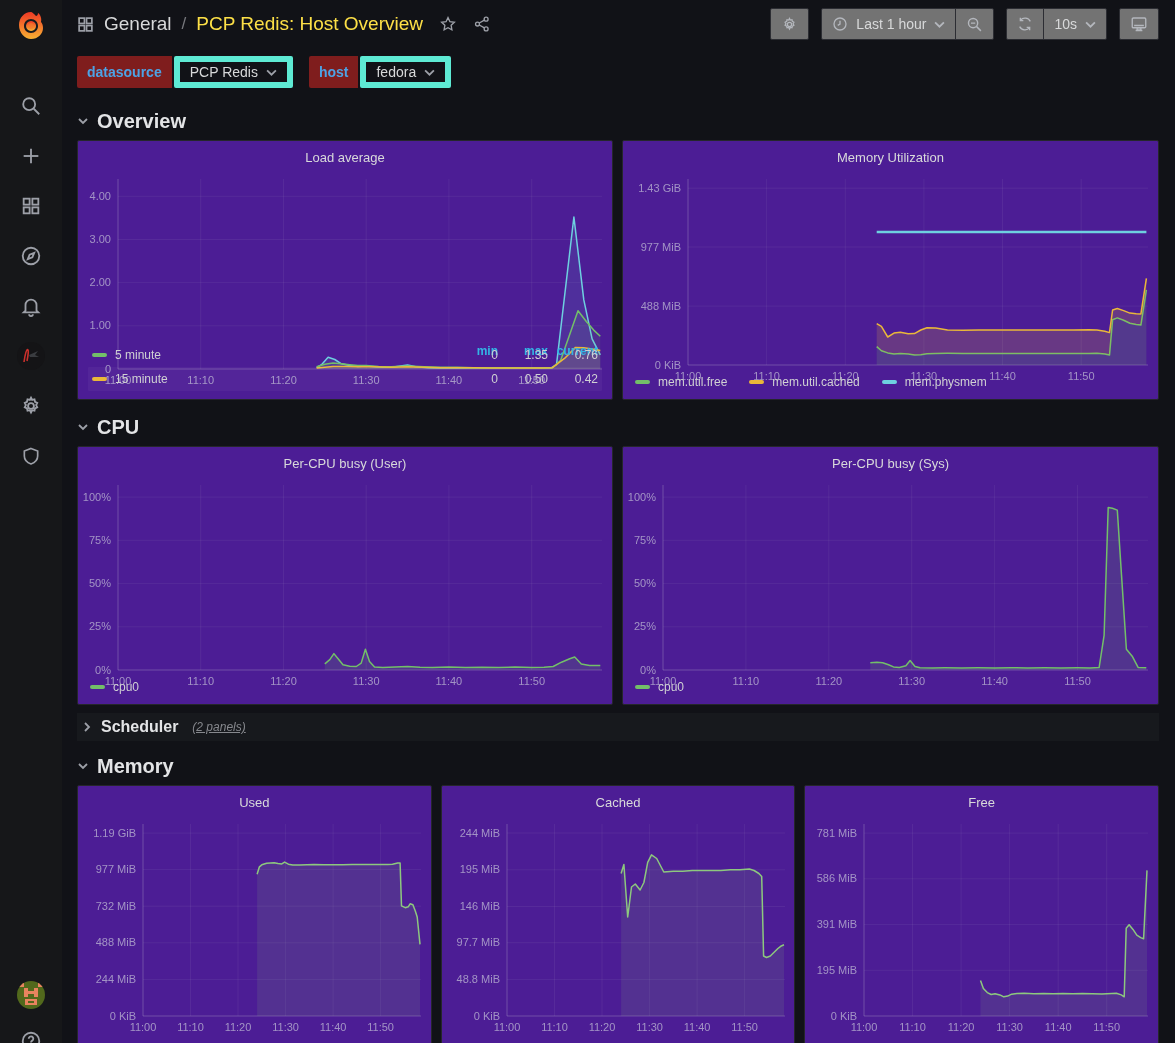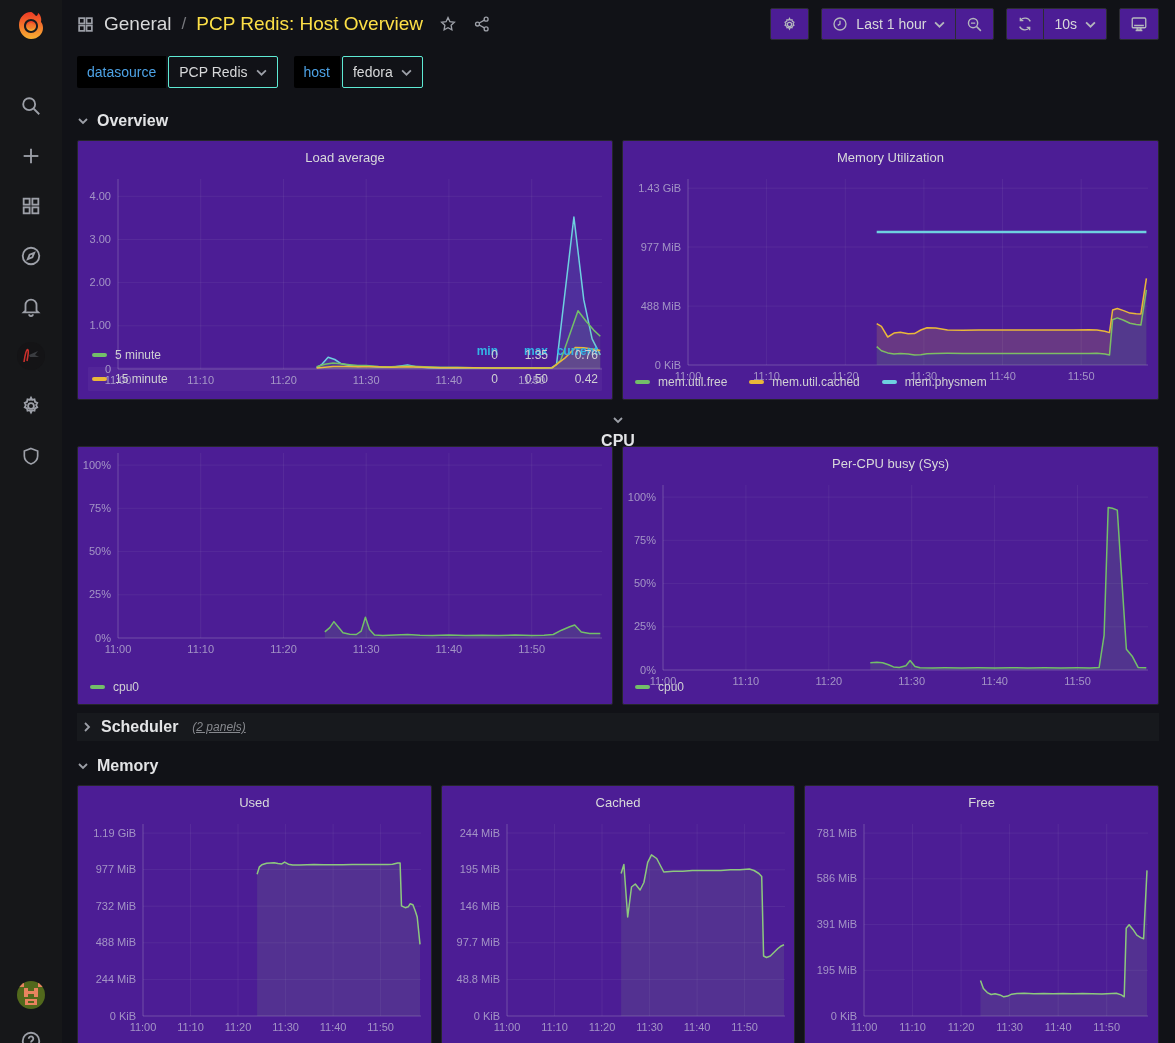--- a/index.html
+++ b/index.html
@@ -23,44 +23,44 @@
   .topbar { height:48px; display:flex; align-items:center; justify-content:space-between;
     padding:0 16px 0 15px;gap:18px; }
   .crumbs { display:flex; align-items:center; gap:10px; }
   .crumb-icon { color:#9da0a8; display:flex; }
   .crumb-link { font-size:19px; color:#d8d9da; cursor:pointer; }
   .crumb-sep { font-size:17px; color:#77787d; }
   .crumb-title { font-size:19px; color:#fde047; }
   .crumb-action { color:#9da0a8; margin-left:6px; cursor:pointer; display:flex; }
 
   .toolbar { display:flex; align-items:center; gap:12px; }
-  .tb-group { display:flex; align-items:stretch; height:32px; background:#4c1d95;
+  .tb-group { display:flex; align-items:stretch; height:32px; background:#737373;
     border:1px solid #2c2d33; border-radius:2px; overflow:hidden; }
   .tb-btn { display:flex; align-items:center; gap:8px; padding:0 10px; color:#b4b7bd;
     font-size:14px; font-weight:500; cursor:pointer; background:transparent; border:none;
     font-family:inherit; }
   .tb-btn + .tb-btn { border-left:1px solid #2c2d33; }
   .tb-btn svg { display:block; }
   .tb-text { color:#d8d9da; }
 
   
   .filters { display:flex; align-items:center; gap:16px; padding:8px 16px 8px 15px; }
   .filter { display:flex; height:32px; }
-  .filter-label { display:flex; align-items:center; padding:0 10px; background:#000000;
-    color:#4da2e5; font-size:14px; font-weight:400; border-radius:2px 0 0 2px; }
+  .filter-label { display:flex; align-items:center; padding:0 10px; background:#7f1d1d;
+    color:#4da2e5; font-size:14px; font-weight:700; border-radius:2px 0 0 2px; }
   .filter-value { display:flex; align-items:center; gap:8px; padding:0 10px; margin-left:2px;
-    border:1px solid #5eead4; border-radius:2px; color:#d8d9da; font-size:14px; cursor:pointer; }
+    border:6px solid #5eead4; border-radius:2px; color:#d8d9da; font-size:14px; cursor:pointer; }
   .filter-value svg { color:#9da0a8; }
 
   
   .dash { flex:1; padding:0 16px 0 15px; overflow:hidden; }
   .section-head { display:flex; align-items:center; gap:8px; margin:14px 0 8px 0;
     cursor:pointer; height:22px; }
   .section-head .chev { color:#9da0a8; display:flex; }
-  .section-title { font-size:16px; font-weight:600; color:#e3e4e6; }
+  .section-title { font-size:20px; font-weight:600; color:#e3e4e6; }
   .row { display:flex; gap:9px; margin-bottom:8px; }
 
   .panel { background:#4c1d95; border:1px solid #25262b; border-radius:2px;
     display:flex; flex-direction:column; min-width:0; }
   .panel-title { height:32px; display:flex; align-items:center; justify-content:center;
     font-size:13px; font-weight:500; color:#d8d9da; cursor:pointer; flex-shrink:0; }
   .chart { flex:1; min-height:0; }
 
   
   .legend { padding:2px 10px 8px 10px; font-size:12px; flex-shrink:0; }
@@ -407,31 +407,32 @@
               <polyline points="253.7,59.1 523.4,59.1 " fill="none" stroke="#6ED0E0" stroke-width="2.5" stroke-linejoin="round"></polyline>
             </svg></div>
         <div class="legend-list">
             <span class="legend-item"><span class="swatch" style="background:#73BF69"></span>mem.util.free</span>
             <span class="legend-item"><span class="swatch" style="background:#EAB839"></span>mem.util.cached</span>
             <span class="legend-item"><span class="swatch" style="background:#6ED0E0"></span>mem.physmem</span>
           </div>
       </div>
     </div>
 
-    <div class="section-head" style="margin-top:16px;flex-direction:column;">
+    <div class="section-head" style="margin-top:16px;">
       <span class="chev">
           <svg width="12" height="8" viewBox="0 0 12 8" fill="none" stroke="currentColor" stroke-width="1.8">
             <path d="M2 2 L6 6 L10 2"></path>
           </svg>
         </span>
       <span class="section-title">CPU</span>
     </div>
 
     <div class="row" style="height:259px;">
       <div class="panel" style="width:536px;">
+        <div class="panel-title">Per-CPU busy (User)</div>
         <div class="chart"><svg width="534" height="211" font-family="Liberation Sans, sans-serif" font-size="11">
               <line x1="40" y1="191.0" x2="524" y2="191.0" stroke="rgba(204,204,220,0.08)"></line>
               <text x="33" y="194.6" fill="rgba(204,204,220,0.68)" text-anchor="end">0%</text>
               <line x1="40" y1="147.8" x2="524" y2="147.8" stroke="rgba(204,204,220,0.08)"></line>
               <text x="33" y="151.4" fill="rgba(204,204,220,0.68)" text-anchor="end">25%</text>
               <line x1="40" y1="104.6" x2="524" y2="104.6" stroke="rgba(204,204,220,0.08)"></line>
               <text x="33" y="108.19999999999999" fill="rgba(204,204,220,0.68)" text-anchor="end">50%</text>
               <line x1="40" y1="61.3" x2="524" y2="61.3" stroke="rgba(204,204,220,0.08)"></line>
               <text x="33" y="64.89999999999999" fill="rgba(204,204,220,0.68)" text-anchor="end">75%</text>
               <line x1="40" y1="18.1" x2="524" y2="18.1" stroke="rgba(204,204,220,0.08)"></line>

